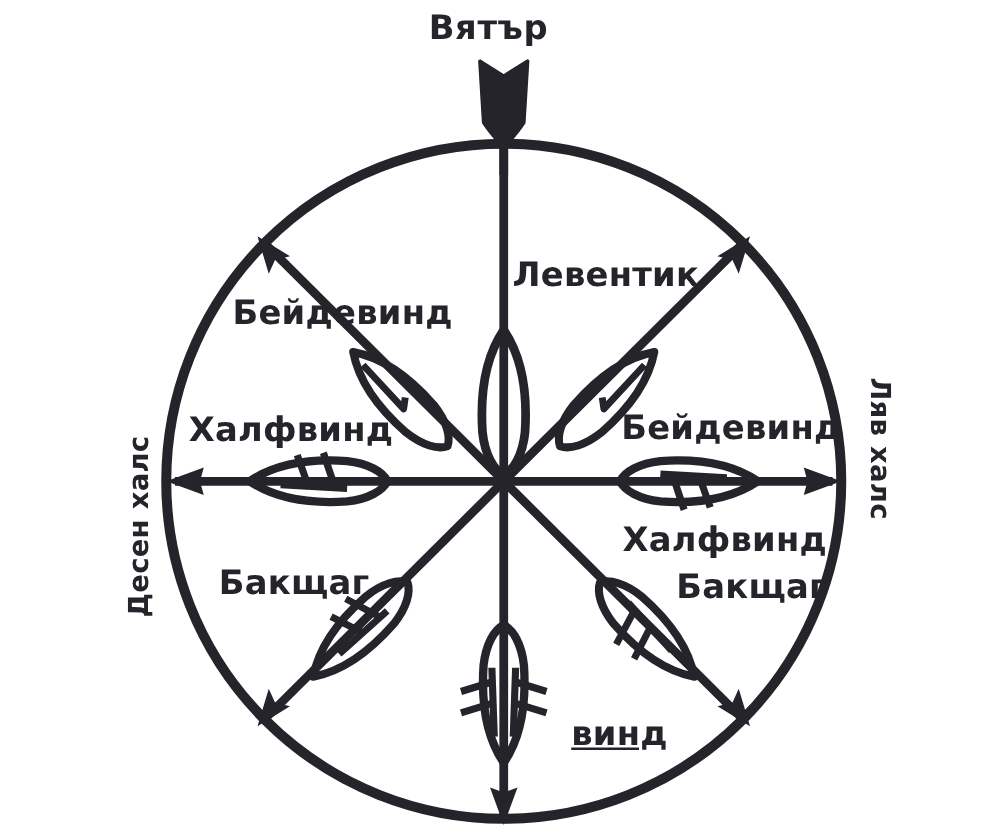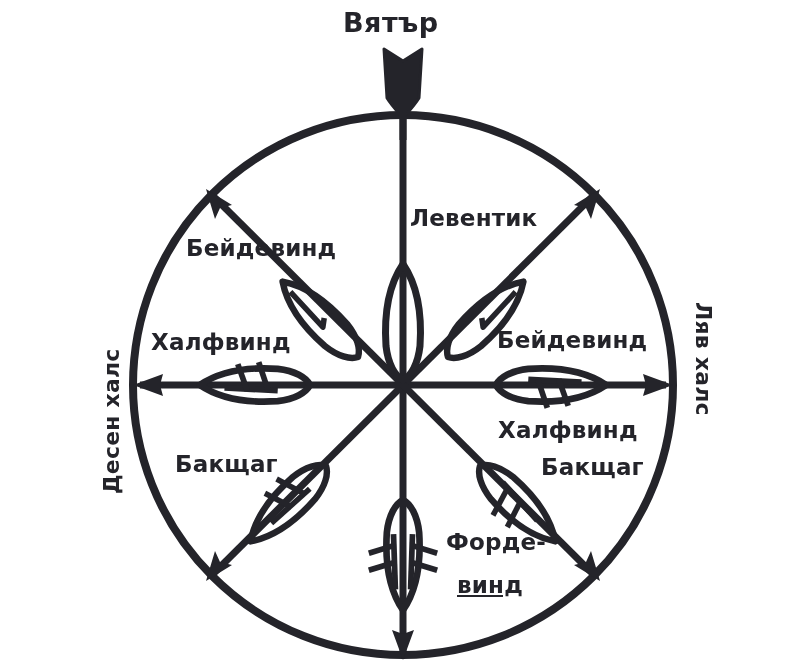--- a/index.html
+++ b/index.html
@@ -35,21 +35,21 @@
     font-family: "DejaVu Sans", "Liberation Sans", sans-serif;
     white-space: pre;
     letter-spacing: 0.2px;
     line-height: 1.08;
   }
   .lbl-title {
     font-size: 27px;
     letter-spacing: 0.5px;
   }
   .lbl-point {
-    font-size: 23px;
+    font-size: 27px;
   }
   .lbl-side {
     font-size: 22px;
   }
   .rot-left {
     transform: rotate(-90deg);
     transform-origin: 0 0;
   }
   .rot-right {
     transform: rotate(90deg);
@@ -184,21 +184,20 @@
   <div class="lbl lbl-point" style="left:497px; top:328px;">Бейдевинд</div>
 
   <div class="lbl lbl-point" style="left:151px; top:330px;">Халфвинд</div>
 
   <div class="lbl lbl-point" style="left:498px; top:418px;">Халфвинд</div>
 
   <div class="lbl lbl-point" style="left:175px; top:452px;">Бакщаг</div>
 
   <div class="lbl lbl-point" style="left:541px; top:455px;">Бакщаг</div>
 
-  <div class="lbl lbl-point" style="left:446px; top:530px;">Форде-</div>
 
   <div class="lbl lbl-point" style="left:457px; top:573px;text-decoration:underline;">винд</div>
 
   <div class="lbl lbl-side rot-left" style="left:100px; top:494px;">Десен халс</div>
 
   <div class="lbl lbl-side rot-right" style="left:715px; top:302px;">Ляв халс</div>
 
 </div>
 
 </body></html>

